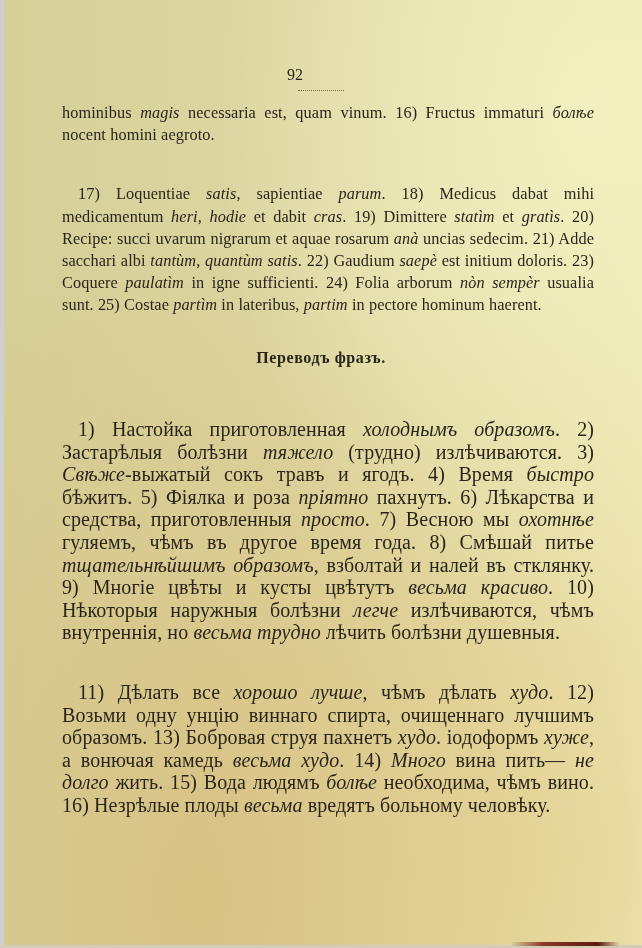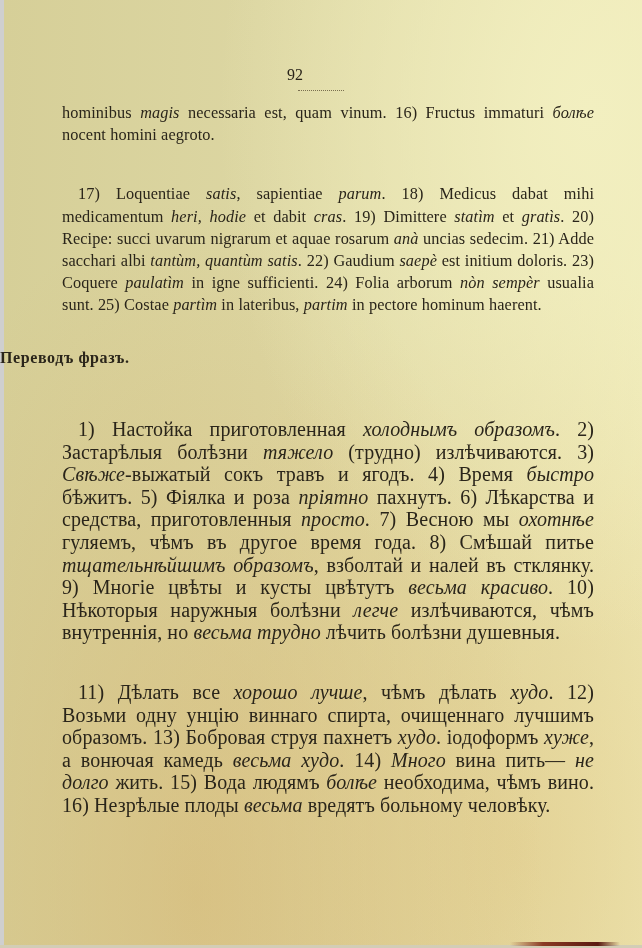--- a/index.html
+++ b/index.html
@@ -32,21 +32,21 @@
   }
   .text {
     position: absolute; left: 62px; width: 532px;
     font-size: 16.3px; line-height: 22.2px; text-align: justify;
     letter-spacing: 0.1px;
   }
   .text p { margin: 0; }
   .text p.indent { text-indent: 16px; margin-top: 37px; }
   .lat { top: 102px; }
   .heading {
-    position: absolute; top: 349px; left: 0; width: 642px; text-align: left;
+    position: absolute; top: 349px; left: 0; width: 642px; text-align: center;
     font-size: 16px; font-weight: bold; letter-spacing: 0.6px;
   }
   .rus { top: 381px; font-size: 20px; line-height: 22.6px; }
   em, i { font-style: italic; }
 </style>
 </head>
 <body>
 
 <div class="left-edge"></div>
 <div class="page">

